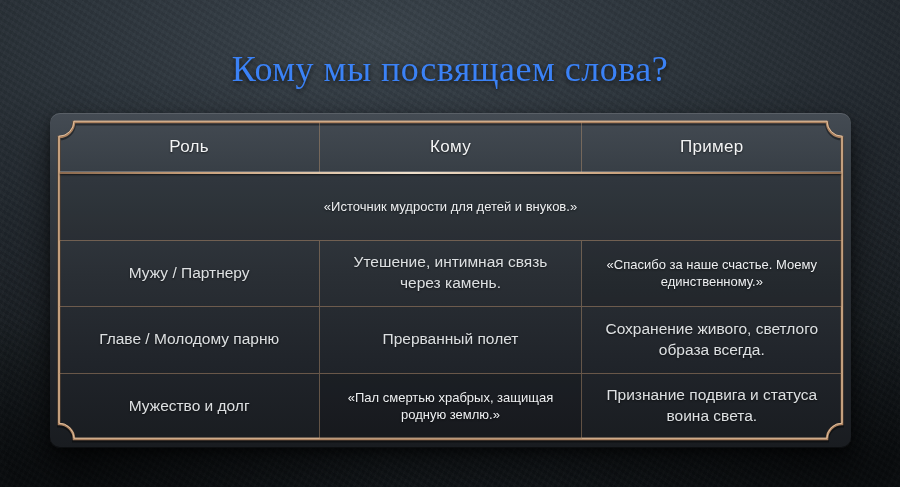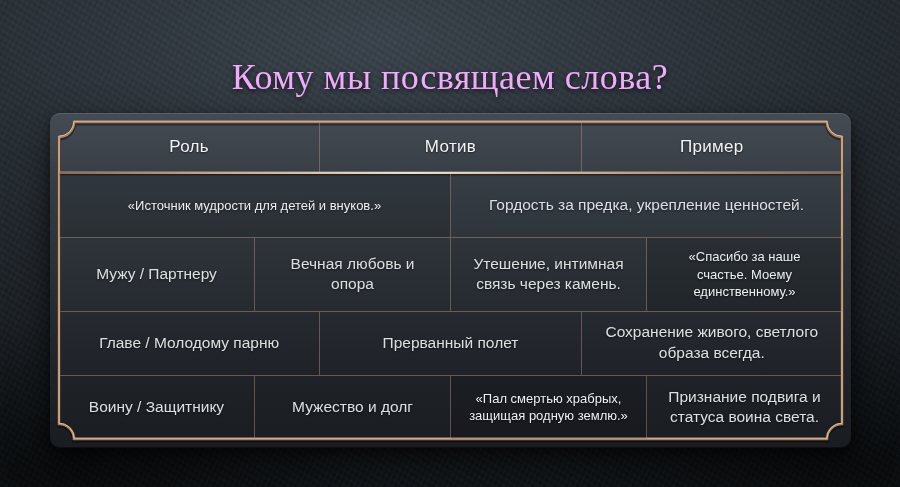--- a/index.html
+++ b/index.html
@@ -22,27 +22,27 @@
     content: "";
     position: absolute; inset: 0;
     background:
       radial-gradient(60% 50% at 8% 95%, rgba(0,0,0,0.45) 0%, rgba(0,0,0,0) 60%),
       radial-gradient(60% 50% at 96% 96%, rgba(0,0,0,0.4) 0%, rgba(0,0,0,0) 60%);
   }
 
   .title {
     position: absolute;
     left: 0; right: 0; top: 40px;
-    margin: 16px;
+    margin: 8px;
     text-align: center;
     font-family: "Liberation Serif", serif;
     font-weight: 500;
     font-size: 36px;
     letter-spacing: 0.5px;
-    color: #f0abfc;
+    color: #3b82f6;
     text-shadow: 0 2px 5px rgba(0,0,0,0.65);
   }
 
   .card {
     position: absolute;
     left: 50px; top: 113px;
     width: 801px; height: 335px;
     border-radius: 10px;
     background: linear-gradient(180deg, #444b53 0%, #363d44 20%, #2a2f35 48%, #20242a 75%, #191c20 100%);
     box-shadow:
@@ -102,43 +102,40 @@
 <div class="card">
   <svg class="frame-svg" viewBox="0 0 801 335">
     <path d="M 24 9 L 777 9 A 15 15 0 0 0 792 24 L 792 311 A 15 15 0 0 0 777 326 L 24 326 A 15 15 0 0 0 9 311 L 9 24 A 15 15 0 0 0 24 9 Z" fill="none" stroke="#000000" stroke-opacity="0.4" stroke-width="4" transform="translate(0,1.4)"></path>
     <path d="M 24 9 L 777 9 A 15 15 0 0 0 792 24 L 792 311 A 15 15 0 0 0 777 326 L 24 326 A 15 15 0 0 0 9 311 L 9 24 A 15 15 0 0 0 24 9 Z" fill="none" stroke="#ab815f" stroke-width="2.6"></path>
     <path d="M 24 9 L 777 9 A 15 15 0 0 0 792 24 L 792 311 A 15 15 0 0 0 777 326 L 24 326 A 15 15 0 0 0 9 311 L 9 24 A 15 15 0 0 0 24 9 Z" fill="none" stroke="#e7caa9" stroke-opacity="0.85" stroke-width="1" transform="translate(0,-0.8)"></path>
   </svg>
 
   <div class="content">
     <div class="row header">
       <div class="cell">Роль</div>
-      <div class="cell">Мотив</div>
+      <div class="cell">Кому</div>
       <div class="cell">Пример</div>
     </div>
     <div class="hdr-sep"></div>
 
     <div class="row body">
       <div class="cell col-example">«Источник мудрости для детей и внуков.»</div>
-      <div class="cell col-effect">Гордость за предка, укрепление ценностей.</div>
     </div>
 
     <div class="row body">
       <div class="cell col-role">Мужу / Партнеру</div>
-      <div class="cell col-motive">Вечная любовь и опора</div>
       <div class="cell col-effect">Утешение, интимная связь через камень.</div>
       <div class="cell col-example">«Спасибо за наше счастье. Моему единственному.»</div>
     </div>
 
     <div class="row body">
       <div class="cell col-role">Главе / Молодому парню</div>
       <div class="cell col-motive">Прерванный полет</div>
       <div class="cell col-effect">Сохранение живого, светлого образа всегда.</div>
     </div>
 
     <div class="row body">
-      <div class="cell col-role">Воину / Защитнику</div>
       <div class="cell col-motive">Мужество и долг</div>
       <div class="cell col-example">«Пал смертью храбрых, защищая родную землю.»</div>
       <div class="cell col-effect">Признание подвига и статуса воина света.</div>
     </div>
   </div>
 </div>
 
 </body></html>

